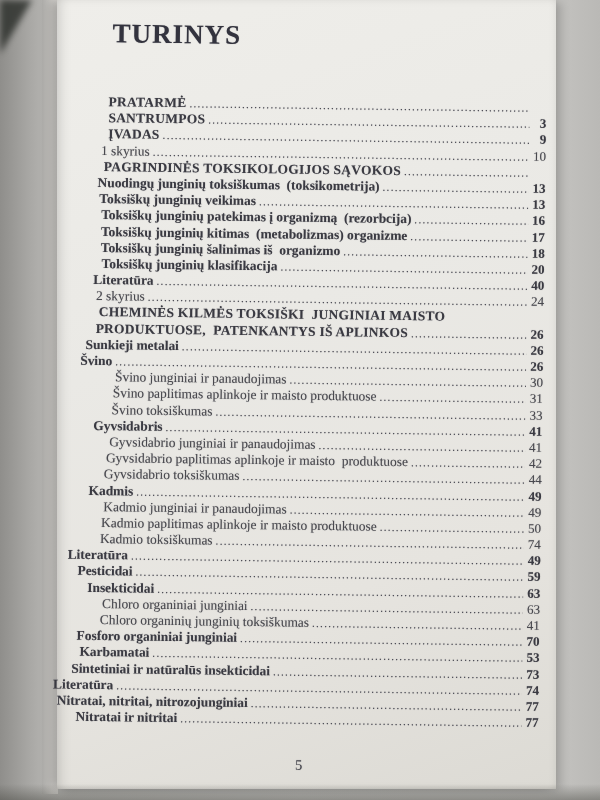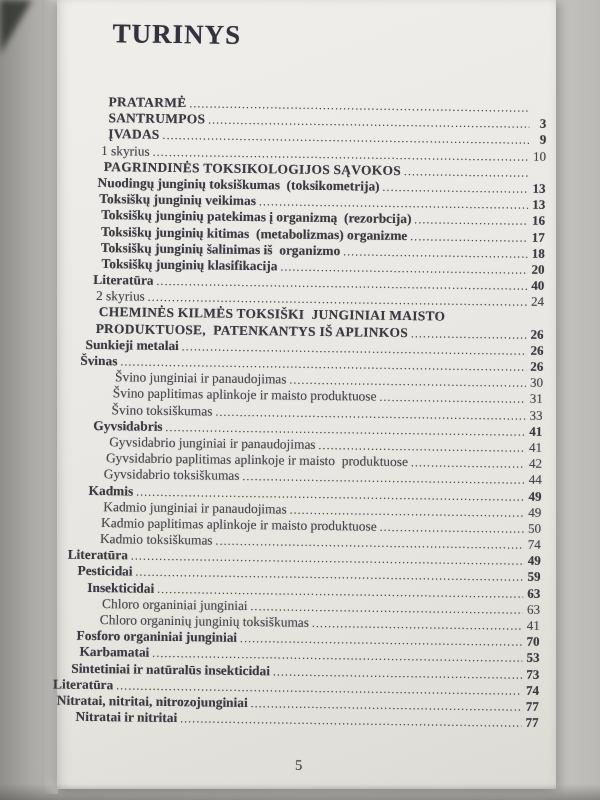--- a/index.html
+++ b/index.html
@@ -121,21 +121,21 @@
           <span class="lbl">PRODUKTUOSE,  PATENKANTYS IŠ APLINKOS</span>
           <span class="dots">..........................................................................................................................................................................</span>
           <span class="pg">26</span>
         </div>
         <div class="row bold" style="margin-left: 30px;">
           <span class="lbl">Sunkieji metalai</span>
           <span class="dots">..........................................................................................................................................................................</span>
           <span class="pg">26</span>
         </div>
         <div class="row bold" style="margin-left: 25px;">
-          <span class="lbl">Švinas</span>
+          <span class="lbl">Švino</span>
           <span class="dots">..........................................................................................................................................................................</span>
           <span class="pg">26</span>
         </div>
         <div class="row regular" style="margin-left: 60px;">
           <span class="lbl">Švino junginiai ir panaudojimas</span>
           <span class="dots">..........................................................................................................................................................................</span>
           <span class="pg">30</span>
         </div>
         <div class="row regular" style="margin-left: 58px;">
           <span class="lbl">Švino paplitimas aplinkoje ir maisto produktuose</span>

